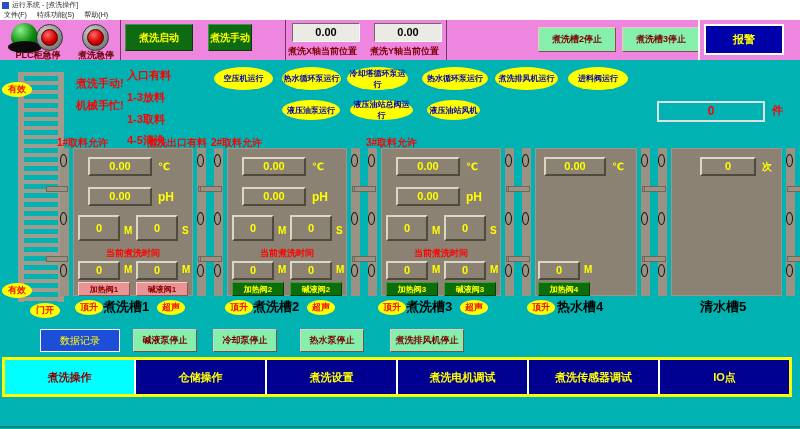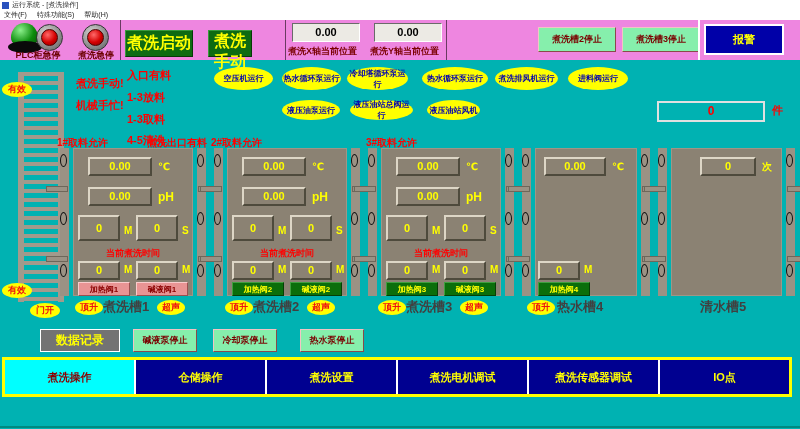--- a/index.html
+++ b/index.html
@@ -22,22 +22,22 @@
   .lamp .dome { position:absolute; left:3px; top:0; width:27px; height:24px;
                 border-radius:50% 50% 42% 42% / 60% 60% 40% 40%;
                 background:radial-gradient(circle at 35% 30%, #8cf08c, #0c8c0c 55%, #064e06); }
   .lamp .base { position:absolute; left:0; bottom:0; width:34px; height:12px; border-radius:50%; background:#0a0a0a; }
   .estop { position:absolute; top:4px; width:27px; height:27px; border-radius:50%; border:1px solid #333;
            background:radial-gradient(circle at 38% 32%, #d8d8d8, #8a8a8a 60%, #5a5a5a); }
   .estop i { position:absolute; left:4px; top:4px; width:17px; height:17px; border-radius:50%; display:block;
              background:radial-gradient(circle at 38% 32%, #ff6a6a, #d40000 55%, #820000); border:1px solid #4d0000; }
   .elabel { position:absolute; top:29px; color:#6b0000; font-weight:bold; font-size:9px; text-align:center; }
   button { font-family:inherit; cursor:pointer; }
-  .btn-green { position:absolute; top:10px; height:27px; background:#0e6b12; color:#ffff00;
-               font-weight:bold; font-size:16px; border:1px solid #063a08; border-top-color:#3a9a3e; border-left-color:#3a9a3e; }
+  .btn-green { position:absolute; top:4px; height:27px; background:#0e6b12; color:#ffff00;
+               font-weight:bold; font-size:10px; border:1px solid #063a08; border-top-color:#3a9a3e; border-left-color:#3a9a3e; }
   .btn-green.sm { top:7px; height:25px; font-size:9px; }
   .btn-pink { position:absolute; background:#86efac; color:#7a0000; font-weight:bold; font-size:9px;
               border:1px solid #8a4a4a; border-top-color:#f2c4c4; border-left-color:#f2c4c4; }
   .btn-pink.sm { top:7px; height:25px; }
   .btn-alarm { position:absolute; top:4px; height:31px; background:#0000a8; border:2px solid #ffffff;
                color:#ffff00; font-weight:bold; font-size:11px; }
   .pos-disp { position:absolute; top:3px; width:68px; height:19px; background:#eceae4; color:#000;
               border:1px solid; border-color:#6a6a6a #ffffff #ffffff #6a6a6a;
               font-weight:bold; font-size:11px; text-align:center; line-height:17px; }
   .pos-label { position:absolute; top:25px; color:#7a0000; font-weight:bold; font-size:9px; }
@@ -68,25 +68,25 @@
   .disp { position:absolute; height:19px; background:#8b8273; color:#ffff00;
           border:2px solid; border-color:#ddd6c6 #4e4a3c #4e4a3c #ddd6c6;
           font-weight:bold; font-size:11px; text-align:center; line-height:15px; }
   .disp.tall { height:26px; line-height:22px; }
   .unit { position:absolute; color:#ffff00; font-weight:bold; font-size:10px; }
   .unit.big { font-size:12px; }
   .tlabel { position:absolute; top:98px; left:0; right:0; text-align:center; color:#ff0000; font-weight:bold; font-size:9px; }
   .valve { position:absolute; top:133px; height:14px; width:52px; font-weight:bold; font-size:8px; border:1px solid; }
   .valve.pink { background:#e89494; color:#8b0000; border-color:#f8cccc #9a5050 #9a5050 #f8cccc; }
   .valve.green { background:#0b6e0b; color:#ffff00; border-color:#3f9f3f #053f05 #053f05 #3f9f3f; }
-  .tank-name { position:absolute; top:298px; color:#404040; font-weight:bold; font-size:13px; white-space:nowrap; }
-
-  
-  .btn-navy { position:absolute; top:329px; height:23px; background:#737373; border:1px solid #ffffff;
-              color:#ffff00; font-weight:bold; font-size:12px; }
+  .tank-name { position:absolute; top:298px; color:#000000; font-weight:bold; font-size:13px; white-space:nowrap; }
+
+  
+  .btn-navy { position:absolute; top:329px; height:23px; background:#1d4ed8; border:1px solid #ffffff;
+              color:#ffff00; font-weight:normal; font-size:10px; }
   .abtn { top:329px; height:23px; }
 
   
   .navbar { position:absolute; top:357px; left:2px; width:790px; height:40px; background:#ffff00;
             padding:3px; display:flex; }
   .tab { flex:1; background:#000090; border-right:2px solid #ffffff; color:#ffff00; font-weight:bold;
          font-size:11px; display:flex; align-items:center; justify-content:center; cursor:pointer; }
   .tab:last-child { border-right:none; }
   .tab.active { background:#00ffff; color:#8b0000; }
   .bottom-edge { position:absolute; bottom:1px; left:0; right:0; height:2px; background:#008a80; }
@@ -320,20 +320,21 @@
   <span class="tank-name" style="left:406px">煮洗槽3</span>
   <span class="oval" style="left:460px;top:300px;width:28px">超声</span>
   <span class="oval" style="left:527px;top:300px;width:28px">顶升</span>
   <span class="tank-name" style="left:557px">热水槽4</span>
   <span class="tank-name" style="left:700px">清水槽5</span>
 
   <button class="btn-navy" style="left:40px;width:80px">数据记录</button>
   <button class="btn-pink abtn" style="left:133px;width:64px">碱液泵停止</button>
   <button class="btn-pink abtn" style="left:213px;width:64px">冷却泵停止</button>
   <button class="btn-pink abtn" style="left:300px;width:64px">热水泵停止</button>
+  <button class="btn-pink abtn" style="left:390px;width:74px">煮洗排风机停止</button>
 
   <div class="navbar">
     <div class="tab active">煮洗操作</div>
     <div class="tab">仓储操作</div>
     <div class="tab">煮洗设置</div>
     <div class="tab">煮洗电机调试</div>
     <div class="tab">煮洗传感器调试</div>
     <div class="tab">IO点</div>
   </div>
   <div class="bottom-edge"></div>

